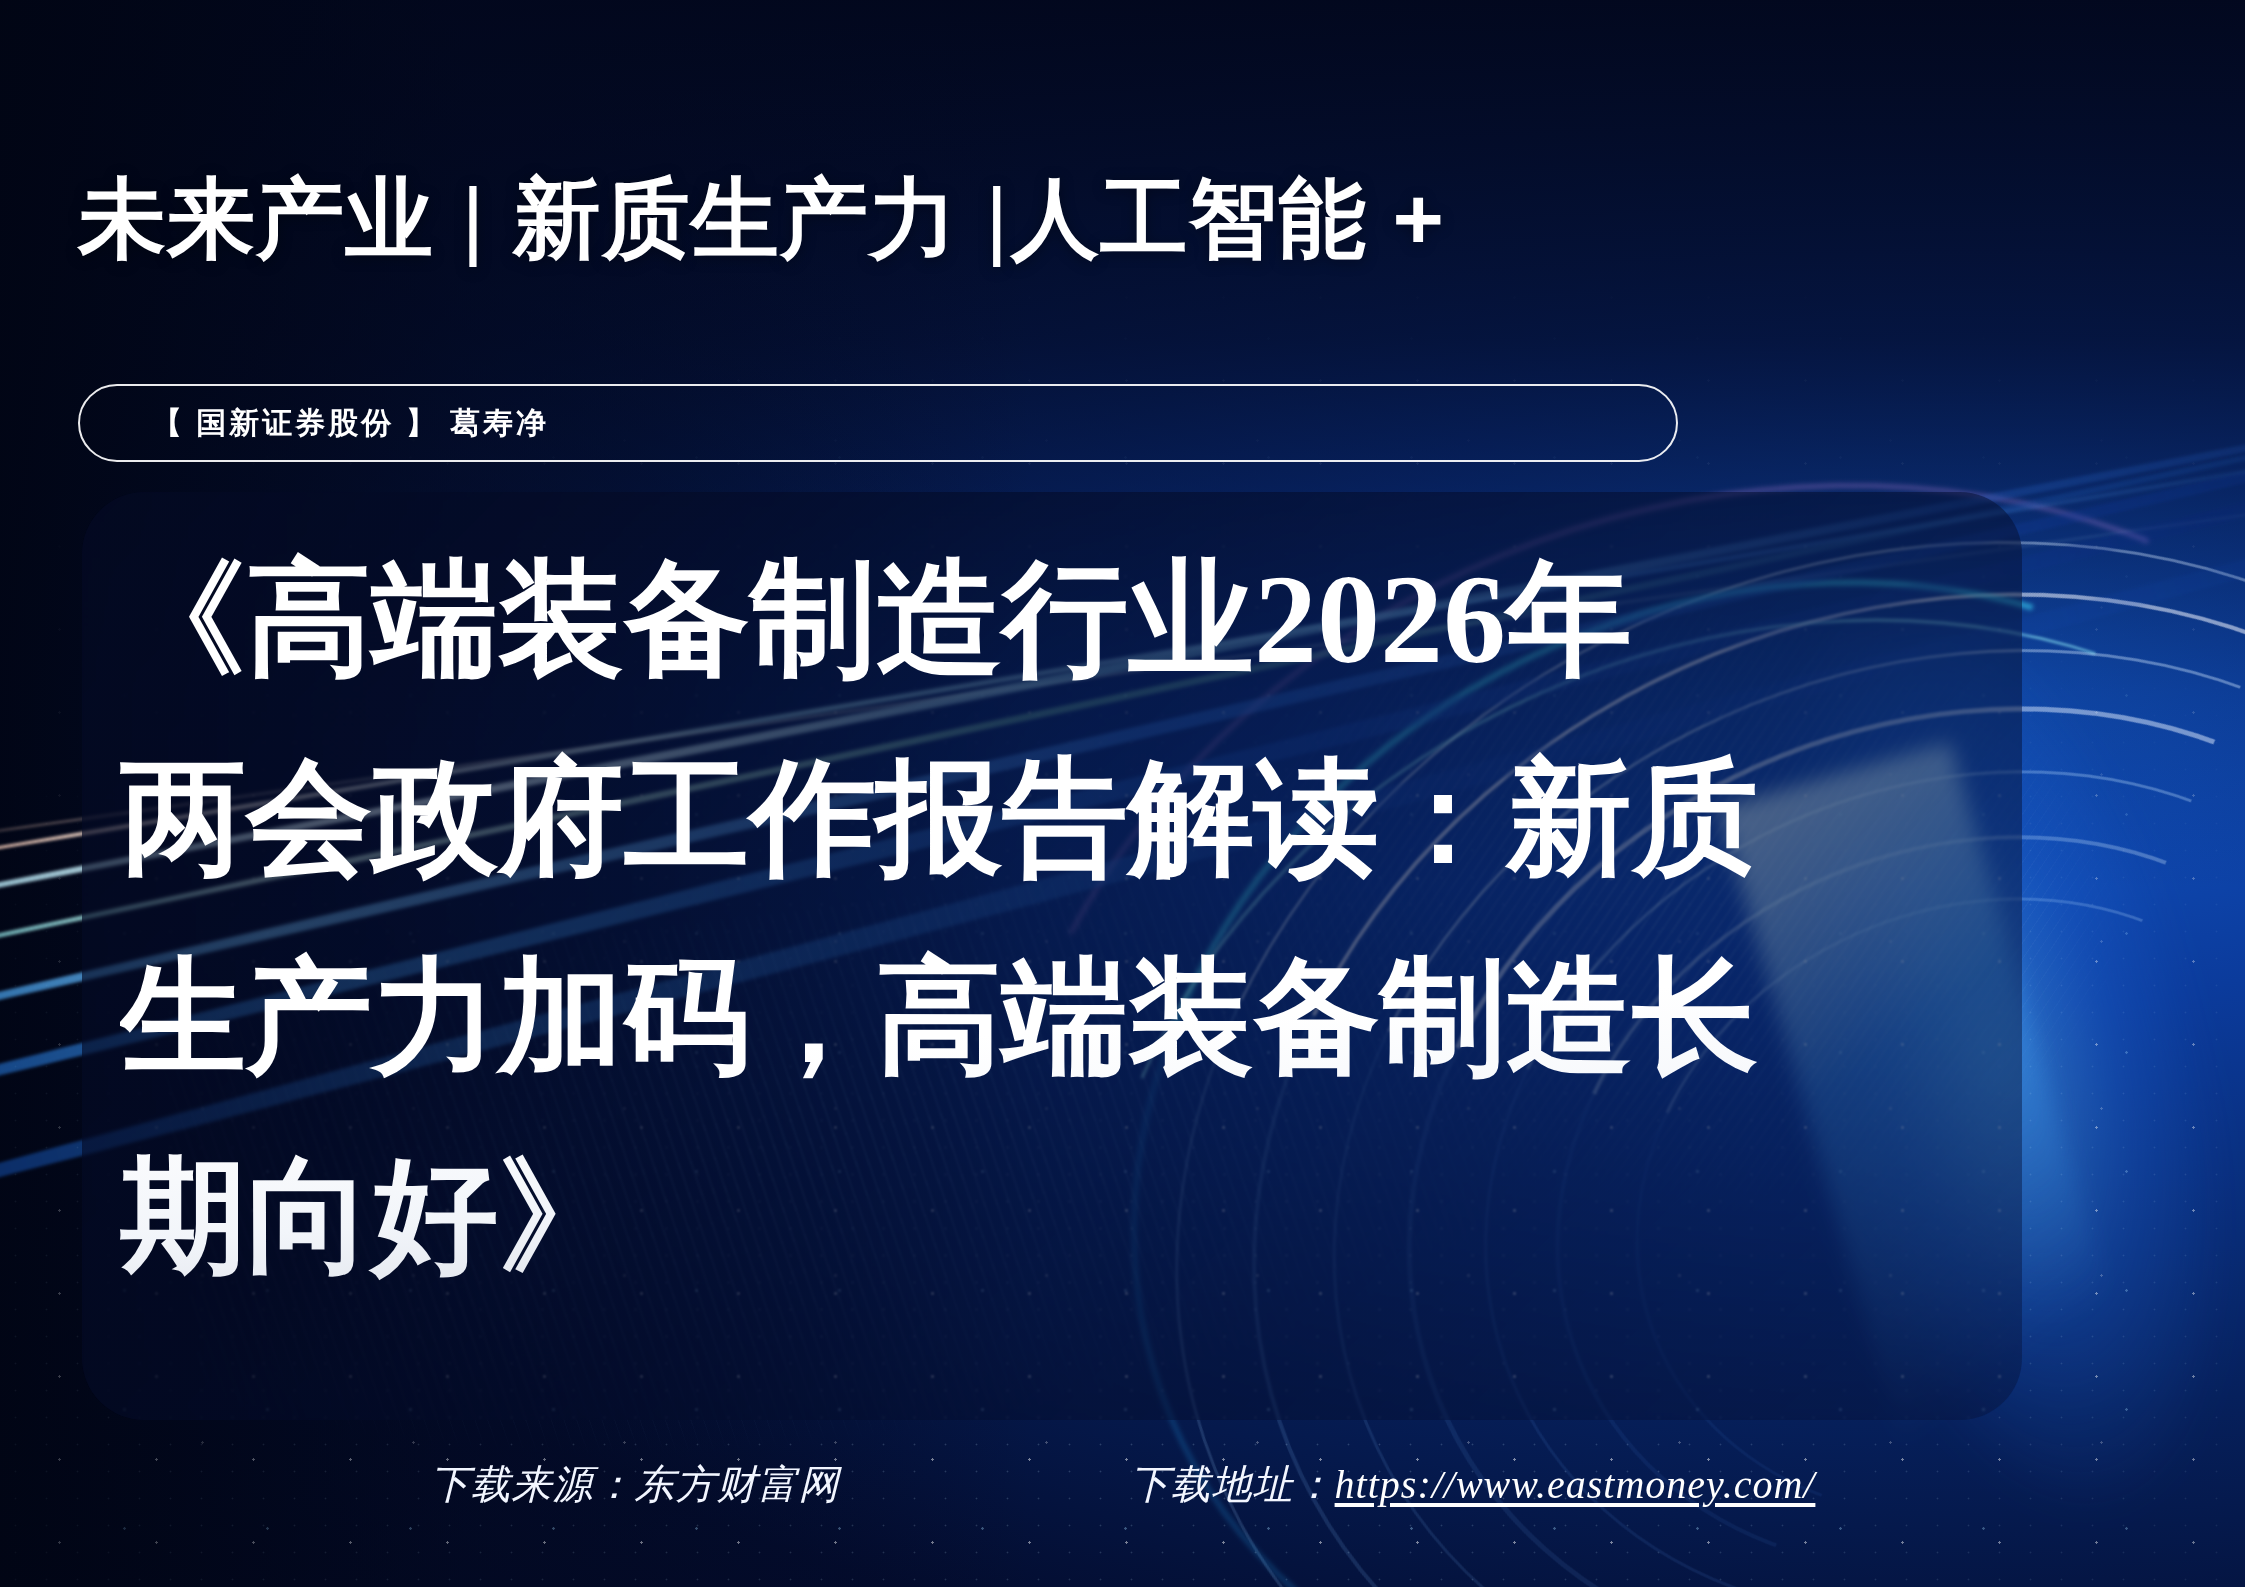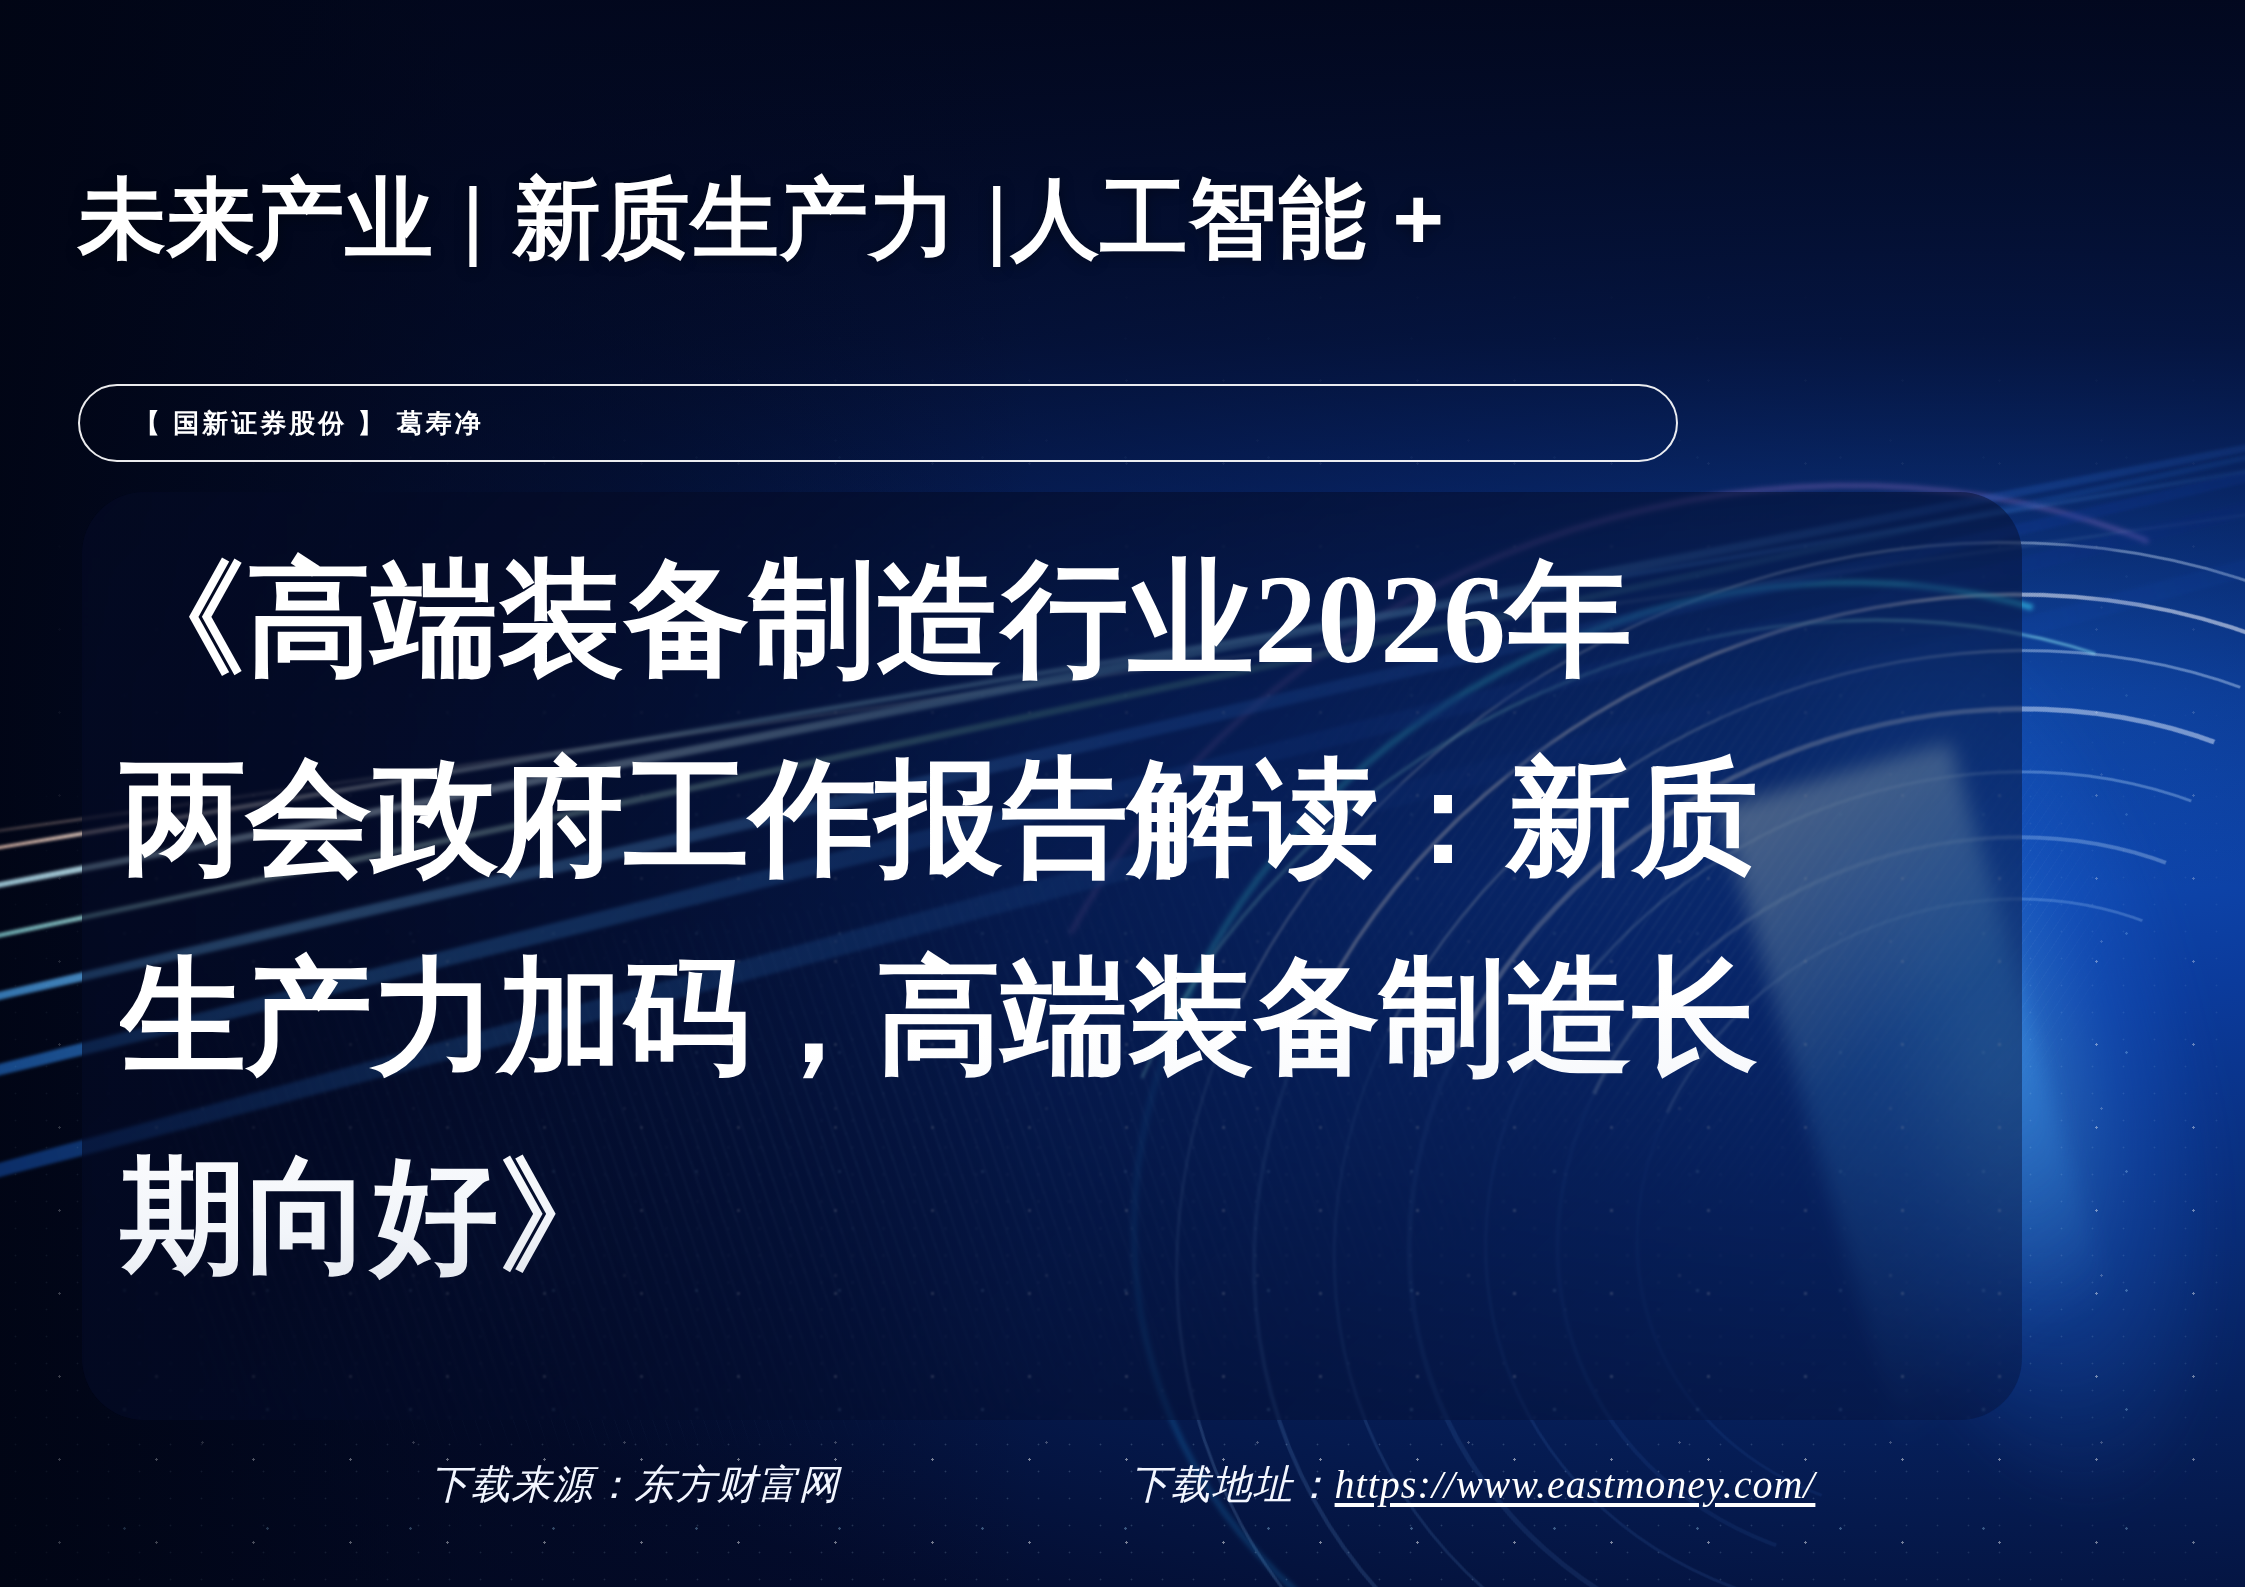--- a/index.html
+++ b/index.html
@@ -205,25 +205,26 @@
   }
   .meta-pill {
     width: 1600px; height: 78px;
     border: 2px solid rgba(255,255,255,.92);
     border-radius: 42px;
     display: flex; align-items: center;
     box-sizing: border-box;
     padding-left: 54px;
   }
   .meta-pill-text {
-    font-size: 26px;
+    font-size: 30px;
     font-weight: 700;
     color: #ffffff;
     letter-spacing: 3px;
     white-space: nowrap;
+    margin-left: 18px;
   }
 
   
   .title-card {
     position: absolute;
     left: 82px; top: 492px;
     width: 1940px; height: 928px;
     background: linear-gradient(135deg, rgba(4,10,36,.72) 0%, rgba(4,12,42,.55) 48%, rgba(6,18,58,.42) 100%);
     border-radius: 62px;
     backdrop-filter: blur(1px);

